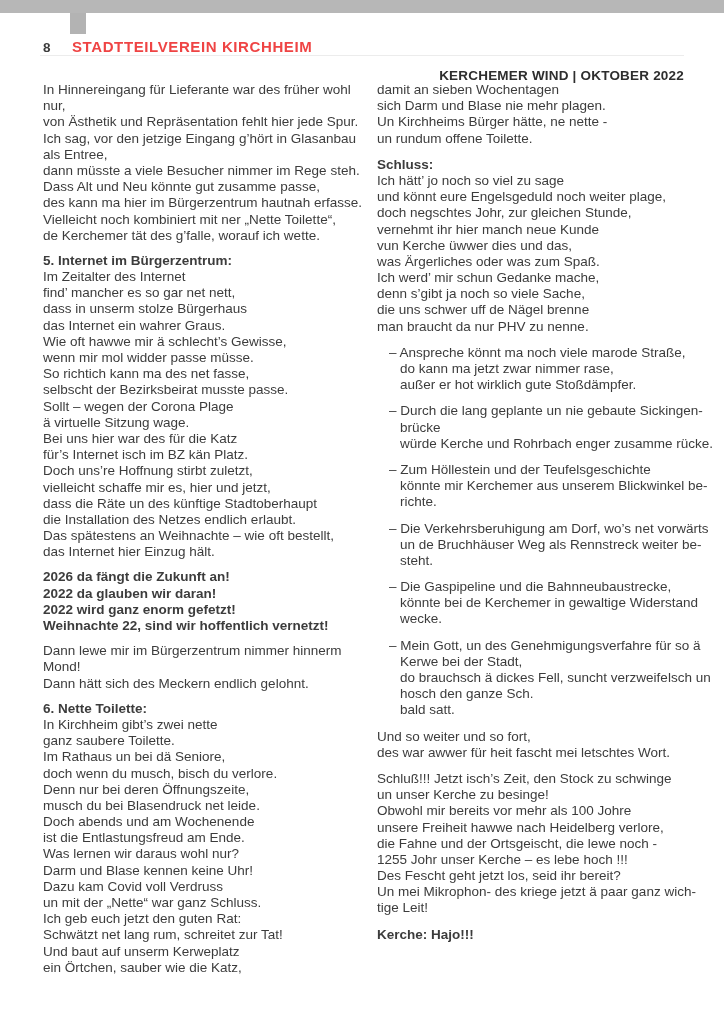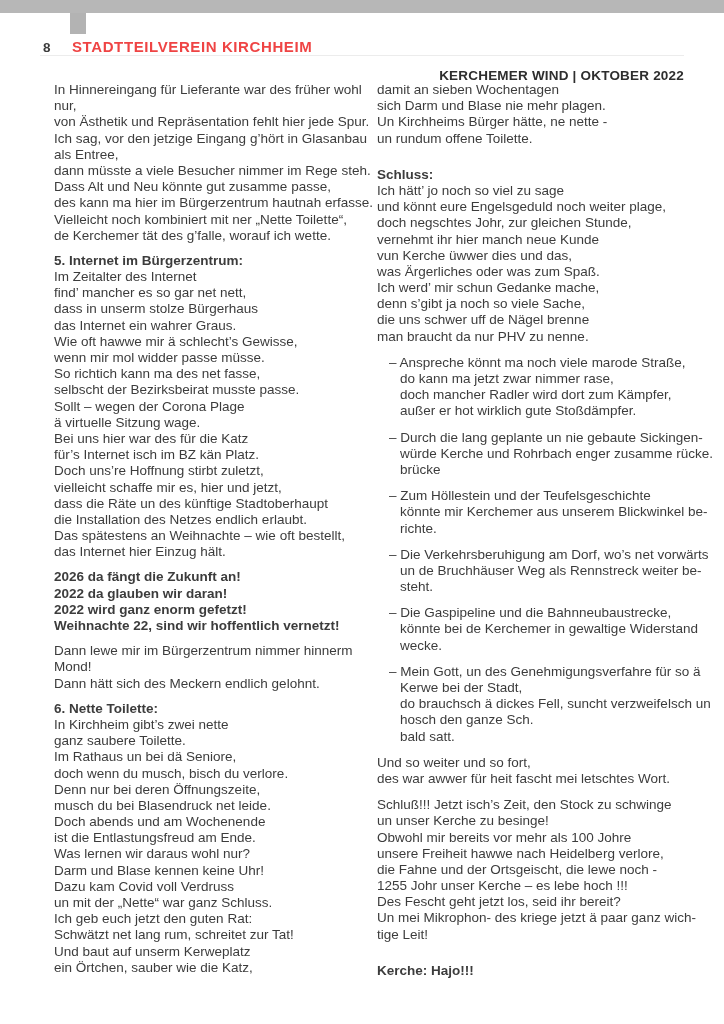--- a/index.html
+++ b/index.html
@@ -14,27 +14,27 @@
   
   .top-strip{position:absolute;left:0;top:0;width:724px;height:13px;background:#b7b7b7;}
   .header-tab{position:absolute;left:70px;top:13px;width:16px;height:21px;background:#b3b3b3;}
   
   .page-num{position:absolute;left:43px;top:40px;font-size:13.5px;font-weight:bold;color:#3c3c3c;}
   .section-title{position:absolute;left:72px;top:38px;font-size:15px;font-weight:bold;letter-spacing:0.6px;color:#ef4444;}
   .issue-title{position:absolute;right:40px;top:40px;font-size:13.5px;font-weight:bold;letter-spacing:0.2px;color:#2e2e2e;margin-top:28px;}
   .header-rule{position:absolute;left:40px;right:40px;top:55px;height:1px;background:#ececec;}
   
   .column{position:absolute;top:82px;font-size:13.5px;}
-  .left-column{left:54px;width:330px;}
+  .left-column{left:43px;width:330px;}
   .right-column{left:377px;width:330px;}
   .block{margin:0 0 9px 0;}
   .right-column .block{margin-bottom:10px;}
   .line{white-space:pre;height:16.2px;line-height:16.2px;}
   .heading{font-weight:bold;margin-top:0;height:16.2px;line-height:16.2px;white-space:pre;}
-  .right-column .heading{margin-top:20px;}
+  .right-column .heading{margin-top:0;}
   .bold-stanza .line{font-weight:bold;}
   .bullet{padding-left:11px;margin-left:12px;}
   .bullet .line:first-child{text-indent:-11px;}
 </style>
 </head>
 <body>
 
 <div class="page">
   <div class="top-strip"></div>
   <div class="header-tab"></div>
@@ -125,27 +125,26 @@
         <div class="line">vun Kerche üwwer dies und das,</div>
         <div class="line">was Ärgerliches oder was zum Spaß.</div>
         <div class="line">Ich werd’ mir schun Gedanke mache,</div>
         <div class="line">denn s’gibt ja noch so viele Sache,</div>
         <div class="line">die uns schwer uff de Nägel brenne</div>
         <div class="line">man braucht da nur PHV zu nenne.</div>
       </div>
       <div class="block bullet">
         <div class="line">– Anspreche könnt ma noch viele marode Straße,</div>
         <div class="line">do kann ma jetzt zwar nimmer rase,</div>
-        <div class="line">doch mancher Radler wird dort zum Kämpfer,</div>
         <div class="line">außer er hot wirklich gute Stoßdämpfer.</div>
       </div>
       <div class="block bullet">
         <div class="line">– Durch die lang geplante un nie gebaute Sickingen-</div>
+        <div class="line">brücke</div>
         <div class="line">würde Kerche und Rohrbach enger zusamme rücke.</div>
-        <div class="line">brücke</div>
       </div>
       <div class="block bullet">
         <div class="line">– Zum Höllestein und der Teufelsgeschichte</div>
         <div class="line">könnte mir Kerchemer aus unserem Blickwinkel be-</div>
         <div class="line">richte.</div>
       </div>
       <div class="block bullet">
         <div class="line">– Die Verkehrsberuhigung am Dorf, wo’s net vorwärts</div>
         <div class="line">un de Bruchhäuser Weg als Rennstreck weiter be-</div>
         <div class="line">steht.</div>

